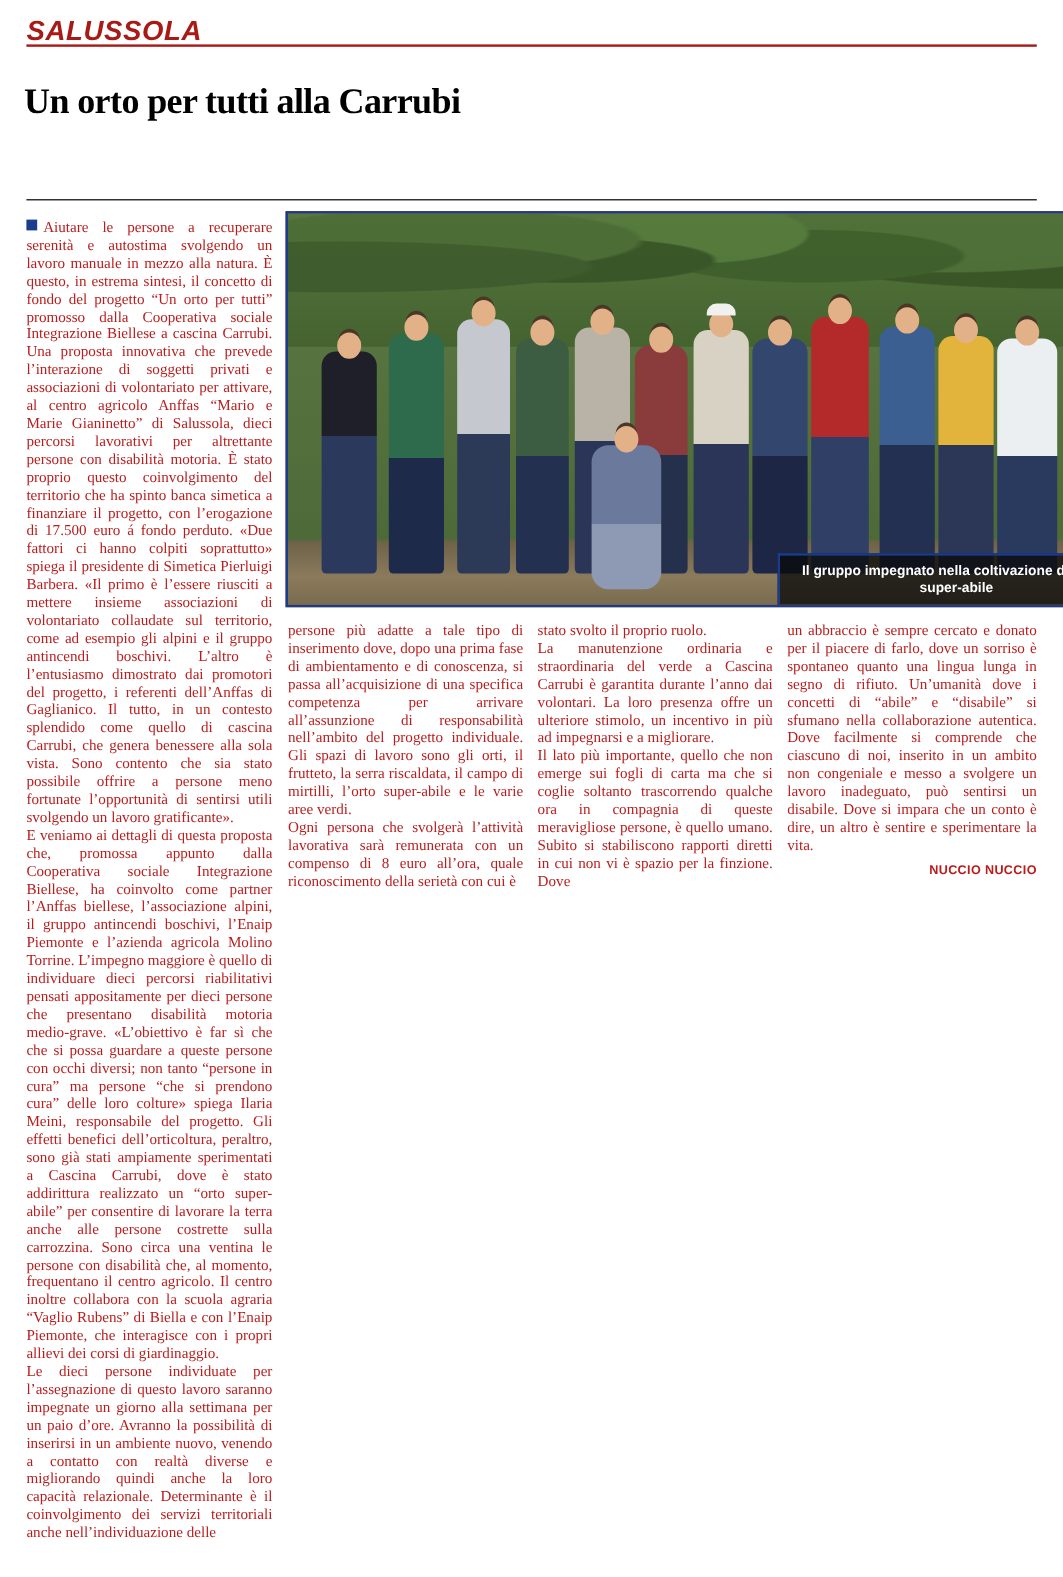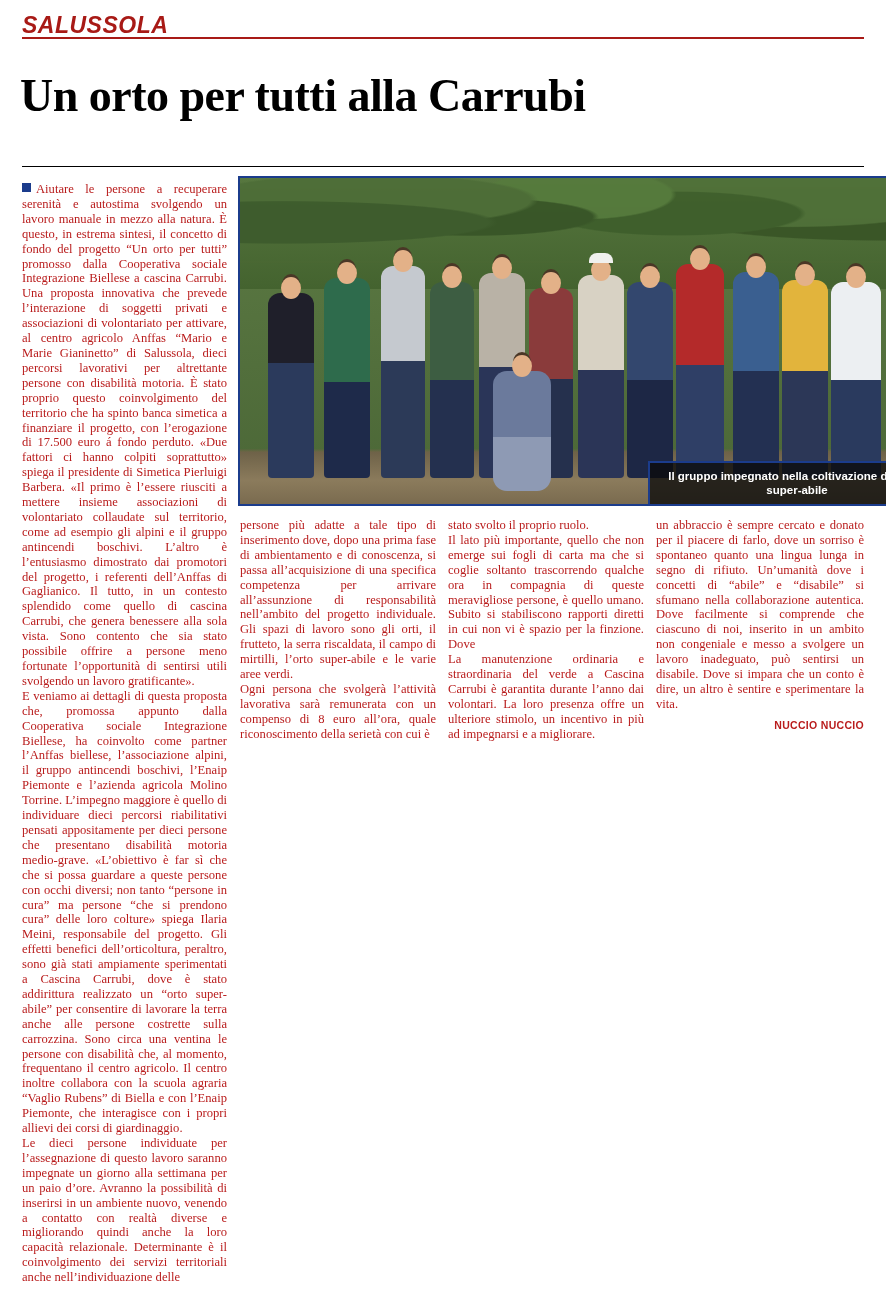--- a/index.html
+++ b/index.html
@@ -45,21 +45,21 @@
   }
 
   
   .headline {
     position: absolute;
     left: 20px;
     top: 40px;
     width: 848px;
     font-family: "Liberation Serif", serif;
     font-weight: bold;
-    font-size: 46px;
+    font-size: 30px;
     line-height: 50px;
     letter-spacing: -0.5px;
     color: #000;
   }
 
   
   .subhead {
     position: absolute;
     left: 22px;
     top: 108px;
@@ -289,22 +289,22 @@
     <p>Le dieci persone individuate per l’assegnazione di questo lavoro saranno impegnate un giorno alla settimana per un paio d’ore. Avranno la possibilità di inserirsi in un ambiente nuovo, venendo a contatto con realtà diverse e migliorando quindi anche la loro capacità relazionale. Determinante è il coinvolgimento dei servizi territoriali anche nell’individuazione delle</p>
   </div>
 
   <div class="col" id="col2">
     <p>persone più adatte a tale tipo di inserimento dove, dopo una prima fase di ambientamento e di conoscenza, si passa all’acquisizione di una specifica competenza per arrivare all’assunzione di responsabilità nell’ambito del progetto individuale. Gli spazi di lavoro sono gli orti, il frutteto, la serra riscaldata, il campo di mirtilli, l’orto super-abile e le varie aree verdi.</p>
     <p>Ogni persona che svolgerà l’attività lavorativa sarà remunerata con un compenso di 8 euro all’ora, quale riconoscimento della serietà con cui è</p>
   </div>
 
   <div class="col" id="col3">
     <p>stato svolto il proprio ruolo.</p>
+    <p>La manutenzione ordinaria e straordinaria del verde a Cascina Carrubi è garantita durante l’anno dai volontari. La loro presenza offre un ulteriore stimolo, un incentivo in più ad impegnarsi e a migliorare.</p>
     <p>Il lato più importante, quello che non emerge sui fogli di carta ma che si coglie soltanto trascorrendo qualche ora in compagnia di queste meravigliose persone, è quello umano. Subito si stabiliscono rapporti diretti in cui non vi è spazio per la finzione. Dove</p>
-    <p>La manutenzione ordinaria e straordinaria del verde a Cascina Carrubi è garantita durante l’anno dai volontari. La loro presenza offre un ulteriore stimolo, un incentivo in più ad impegnarsi e a migliorare.</p>
   </div>
 
   <div class="col" id="col4">
     <p>un abbraccio è sempre cercato e donato per il piacere di farlo, dove un sorriso è spontaneo quanto una lingua lunga in segno di rifiuto. Un’umanità dove i concetti di “abile” e “disabile” si sfumano nella collaborazione autentica. Dove facilmente si comprende che ciascuno di noi, inserito in un ambito non congeniale e messo a svolgere un lavoro inadeguato, può sentirsi un disabile. Dove si impara che un conto è dire, un altro è sentire e sperimentare la vita.</p>
     <div class="byline">NUCCIO NUCCIO</div>
   </div>
 
 </div>
 
 </body></html>

